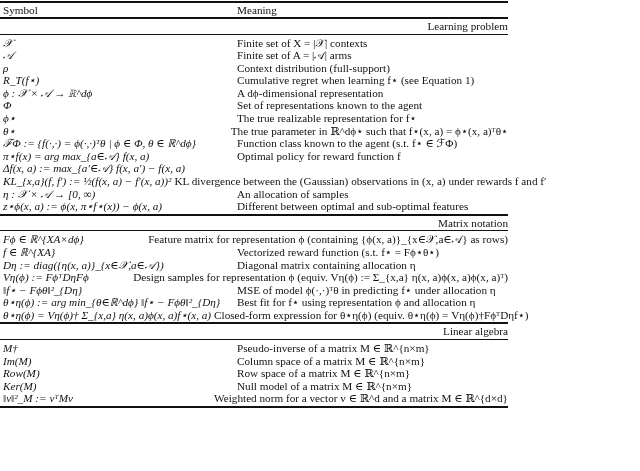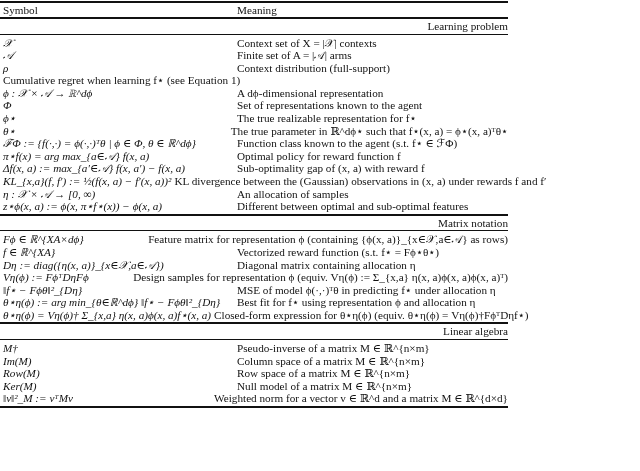--- a/index.html
+++ b/index.html
@@ -38,31 +38,32 @@
 
   <div class="row section">
     <div class="sym"></div>
     <div class="title" style="padding-left:26px">Learning problem</div>
   </div>
   <div class="rule-thin"></div>
   <div class="gap-top"></div>
   <div id="sec0">
       <div class="row">
         <div class="sym m">𝒳</div>
-        <div class="mean">Context set of X = |𝒳| contexts</div>
+        <div class="mean">Finite set of X = |𝒳| contexts</div>
       </div>
       <div class="row">
         <div class="sym m">𝒜</div>
         <div class="mean">Finite set of A = |𝒜| arms</div>
       </div>
       <div class="row">
         <div class="sym m">ρ</div>
         <div class="mean">Context distribution (full-support)</div>
       </div>
       <div class="row">
+        <div class="sym m">R_T(f⋆)</div>
         <div class="mean">Cumulative regret when learning f⋆ (see Equation 1)</div>
       </div>
       <div class="row">
         <div class="sym m">ϕ : 𝒳 × 𝒜 → ℝ^dϕ</div>
         <div class="mean">A dϕ-dimensional representation</div>
       </div>
       <div class="row">
         <div class="sym m">Φ</div>
         <div class="mean">Set of representations known to the agent</div>
       </div>
@@ -77,21 +78,20 @@
       <div class="row">
         <div class="sym m">ℱΦ := {f(·,·) = ϕ(·,·)ᵀθ | ϕ ∈ Φ, θ ∈ ℝ^dϕ}</div>
         <div class="mean">Function class known to the agent (s.t. f⋆ ∈ ℱΦ)</div>
       </div>
       <div class="row">
         <div class="sym m">π⋆f(x) = arg max_{a∈𝒜} f(x, a)</div>
         <div class="mean">Optimal policy for reward function f</div>
       </div>
       <div class="row">
         <div class="sym m">Δf(x, a) := max_{a′∈𝒜} f(x, a′) − f(x, a)</div>
-        <div class="mean">Sub-optimality gap of (x, a) with reward f</div>
       </div>
       <div class="row">
         <div class="sym m">KL_{x,a}(f, f′) := ½(f(x, a) − f′(x, a))²</div>
         <div class="mean">KL divergence between the (Gaussian) observations in (x, a) under rewards f and f′</div>
       </div>
       <div class="row">
         <div class="sym m">η : 𝒳 × 𝒜 → [0, ∞)</div>
         <div class="mean">An allocation of samples</div>
       </div>
       <div class="row">

